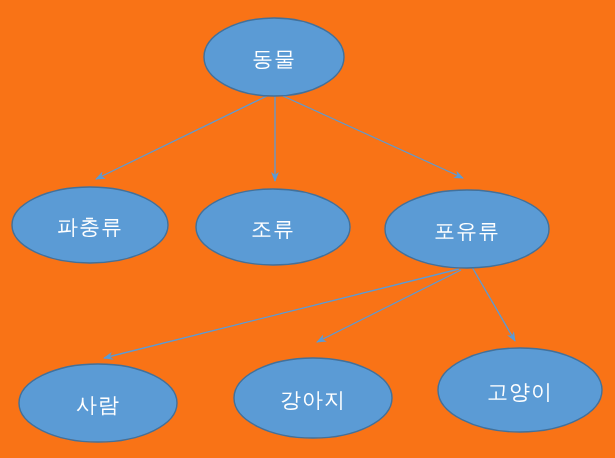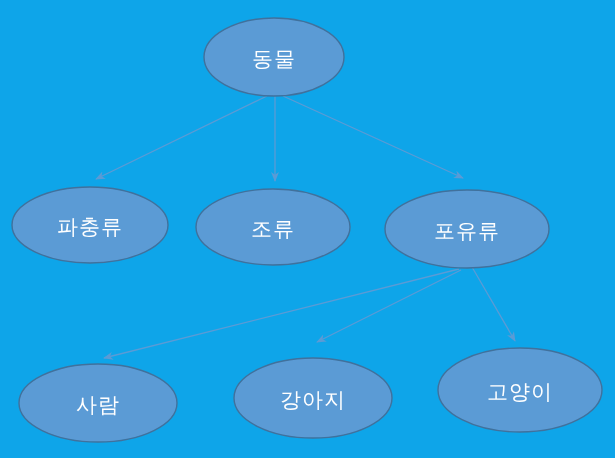--- a/index.html
+++ b/index.html
@@ -5,21 +5,21 @@
   html, body {
     margin: 0;
     padding: 0;
     background: #ffffff;
     font-family: "Liberation Sans", "DejaVu Sans", sans-serif;
   }
   .canvas {
     position: relative;
     width: 615px;
     height: 458px;
-    background: #0ea5e9;
+    background: #f97316;
     overflow: hidden;
   }
   svg { display: block; }
   .node-label {
     font-family: "Liberation Sans", "DejaVu Sans", sans-serif;
     font-size: 21px;
     fill: #ffffff;
     text-anchor: middle;
     dominant-baseline: central;
     letter-spacing: 1px;

